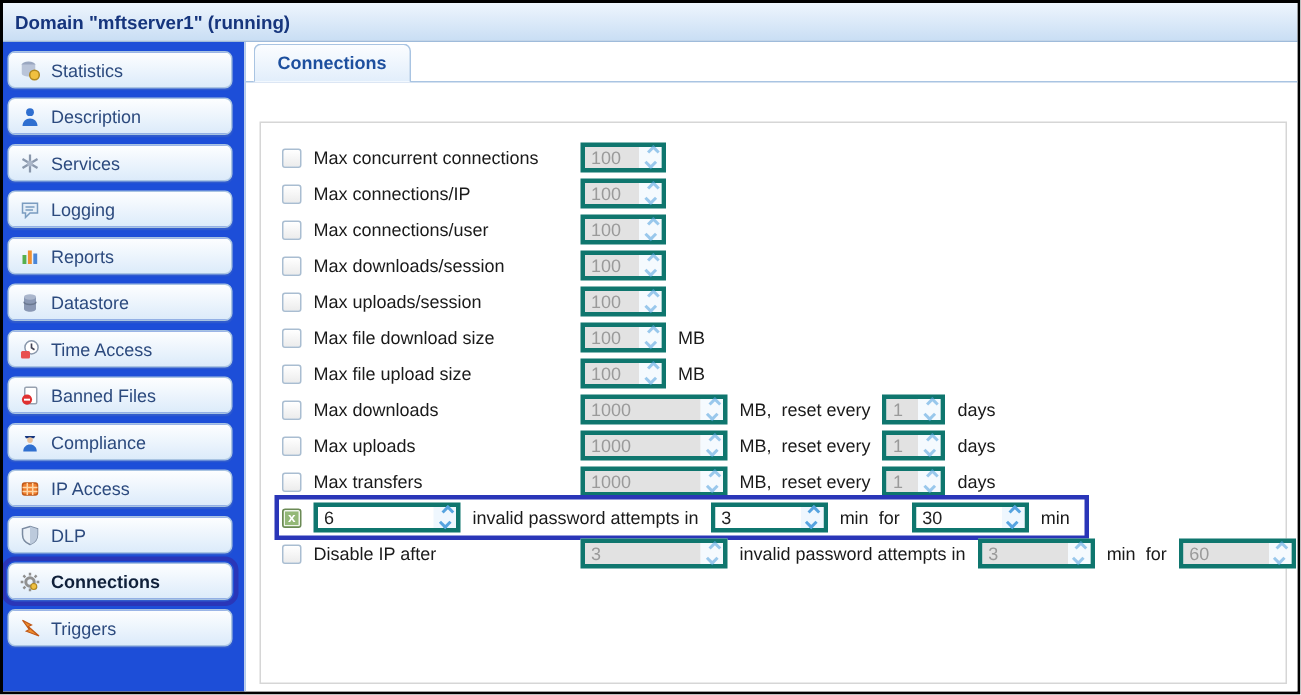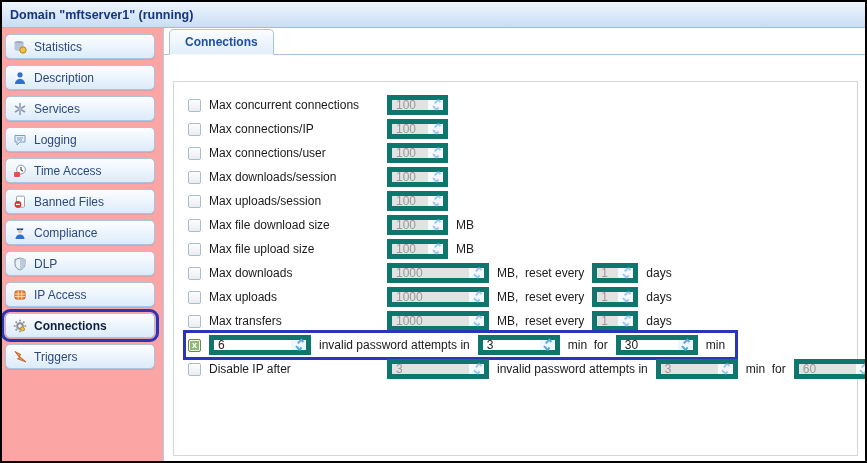--- a/index.html
+++ b/index.html
@@ -14,21 +14,21 @@
   
   .titlebar { height:26px; flex:0 0 26px;
               background:linear-gradient(#eef5fd,#c9def4);
               border-bottom:1px solid #9fbbda;
               display:flex; align-items:center; padding-left:8px;
               font-size:12.5px; font-weight:bold; color:#16357d; }
 
   .body { flex:1; display:flex; min-height:0; }
 
   
-  .sidebar { width:161px; flex:0 0 161px; background:#fca5a5;
+  .sidebar { width:161px; flex:0 0 161px; background:#1d4ed8;
              padding:6px 0 0 3px; overflow:hidden;text-align:right; }
   .side-item { width:150px; height:25px; margin-bottom:6px;
                border:1px solid #a9c4e2; border-radius:5px;
                background:linear-gradient(#fdfeff,#dcebfa);
                display:flex; align-items:center; gap:7px; padding-left:7px;
                font-size:12px; color:#2c4a7e; cursor:pointer;
                box-shadow:0 1px 1px rgba(120,140,170,.25); }
   .side-item.active { outline:3px solid #2a36b8; outline-offset:1px;
                       font-weight:bold; color:#10203a; }
   .side-icon { width:14px; height:14px; flex:0 0 14px; display:inline-flex; }
@@ -59,21 +59,21 @@
         border:1px solid #a9bdd1; border-radius:2px;
         background:linear-gradient(#ffffff,#ececec); cursor:pointer;
         display:flex; align-items:center; justify-content:center; }
   .cb.checked { background:#94b877; border-color:#6b8a55;
                 box-shadow:inset 0 0 0 1px rgba(255,255,255,.85);
                 color:#fff; font-size:9px; font-weight:bold; line-height:1; }
 
   .row-label { width:178px; flex:0 0 178px; }
 
   .spinner { display:inline-flex; align-items:stretch; height:20px;
-             border:5px solid #0f766e; margin-right:8px; background:#fff; }
+             border:3px solid #0f766e; margin-right:8px; background:#fff; }
   .spin-val { display:flex; align-items:center; padding:0 4px;
               font-size:12px; }
   .spinner.en .spin-val { background:#fff; color:#222; }
   .spinner.dis .spin-val { background:#e2e2e2; color:#9a9a9a; }
   .sp-sm .spin-val { width:36px; }
   .sp-md .spin-val { width:57px; }
   .sp-lg .spin-val { width:77px; }
   .sp-xs .spin-val { width:21px; }
   .spin-arrows { width:15px; display:flex; flex-direction:column;
                  align-items:center; justify-content:center; gap:3px;
@@ -130,20 +130,40 @@
               <path d="M2 2.5h10v6.5H7l-3 3v-3H2z" fill="#e4eef8" stroke="#7a9cc0"></path>
               <line x1="4" y1="5" x2="10" y2="5" stroke="#7a9cc0"></line>
               <line x1="4" y1="7" x2="9" y2="7" stroke="#7a9cc0"></line>
             </svg>
           </span>
           <span>Logging</span>
         </div>
         <div class="side-item">
           <span class="side-icon">
             <svg width="14" height="14" viewBox="0 0 14 14">
+              <rect x="2" y="6" width="2.6" height="6" fill="#56b04e"></rect>
+              <rect x="5.6" y="3" width="2.6" height="9" fill="#f09030"></rect>
+              <rect x="9.2" y="5" width="2.6" height="7" fill="#4a86d8"></rect>
+            </svg>
+          </span>
+          <span>Reports</span>
+        </div>
+        <div class="side-item">
+          <span class="side-icon">
+            <svg width="14" height="14" viewBox="0 0 14 14">
+              <path d="M3 3v8c0 1 1.8 1.8 4 1.8s4-.8 4-1.8V3" fill="#8a98b4"></path>
+              <ellipse cx="7" cy="3" rx="4" ry="1.8" fill="#aab6cc"></ellipse>
+              <path d="M3 6.2c0 1 1.8 1.8 4 1.8s4-.8 4-1.8" fill="none" stroke="#6a7890"></path>
+            </svg>
+          </span>
+          <span>Datastore</span>
+        </div>
+        <div class="side-item">
+          <span class="side-icon">
+            <svg width="14" height="14" viewBox="0 0 14 14">
               <circle cx="8" cy="5.6" r="4.4" fill="#fff" stroke="#8a98ac"></circle>
               <path d="M8 3v2.8l2 1.4" stroke="#445" fill="none" stroke-width="1.1"></path>
               <rect x="1" y="8" width="6" height="5" rx="1" fill="#e85050"></rect>
             </svg>
           </span>
           <span>Time Access</span>
         </div>
         <div class="side-item">
           <span class="side-icon">
             <svg width="14" height="14" viewBox="0 0 14 14">
@@ -156,41 +176,41 @@
         </div>
         <div class="side-item">
           <span class="side-icon">
             <svg width="14" height="14" viewBox="0 0 14 14">
               <path d="M3.5 2.6h7l-.8 1.6H4.3z" fill="#16357d"></path>
               <circle cx="7" cy="5.4" r="1.9" fill="#e8c098"></circle>
               <path d="M2.5 13c0-2.8 2-4.6 4.5-4.6s4.5 1.8 4.5 4.6z" fill="#2f6fd0"></path>
             </svg>
           </span>
           <span>Compliance</span>
-        </div>
-        <div class="side-item">
-          <span class="side-icon">
-            <svg width="14" height="14" viewBox="0 0 14 14">
-              <path d="M7 1l5 1.6v3.8c0 3.5-2 5.6-5 6.6-3-1-5-3.1-5-6.6V2.6z" fill="#eaf0f7" stroke="#7a8aa0"></path>
-              <path d="M7 1l5 1.6v3.8c0 3.5-2 5.6-5 6.6z" fill="#bccadc"></path>
-            </svg>
-          </span>
-          <span>DLP</span>
         </div>
         <div class="side-item">
           <span class="side-icon">
             <svg width="14" height="14" viewBox="0 0 14 14">
               <rect x="2" y="3" width="10" height="8" rx="1.5" fill="#f08030" stroke="#c05818"></rect>
               <line x1="2" y1="6" x2="12" y2="6" stroke="#ffd8a8"></line>
               <line x1="2" y1="8.6" x2="12" y2="8.6" stroke="#ffd8a8"></line>
               <line x1="5.2" y1="3" x2="5.2" y2="11" stroke="#ffd8a8"></line>
               <line x1="8.8" y1="3" x2="8.8" y2="11" stroke="#ffd8a8"></line>
             </svg>
           </span>
           <span>IP Access</span>
+        </div>
+        <div class="side-item">
+          <span class="side-icon">
+            <svg width="14" height="14" viewBox="0 0 14 14">
+              <path d="M7 1l5 1.6v3.8c0 3.5-2 5.6-5 6.6-3-1-5-3.1-5-6.6V2.6z" fill="#eaf0f7" stroke="#7a8aa0"></path>
+              <path d="M7 1l5 1.6v3.8c0 3.5-2 5.6-5 6.6z" fill="#bccadc"></path>
+            </svg>
+          </span>
+          <span>DLP</span>
         </div>
         <div class="side-item active">
           <span class="side-icon">
             <svg width="14" height="14" viewBox="0 0 14 14">
               <circle cx="7" cy="7" r="2.8" fill="none" stroke="#909090" stroke-width="2"></circle>
               <g stroke="#909090" stroke-width="1.6">
                 <line x1="7" y1="0.8" x2="7" y2="2.6"></line>
                 <line x1="7" y1="11.4" x2="7" y2="13.2"></line>
                 <line x1="0.8" y1="7" x2="2.6" y2="7"></line>
                 <line x1="11.4" y1="7" x2="13.2" y2="7"></line>

